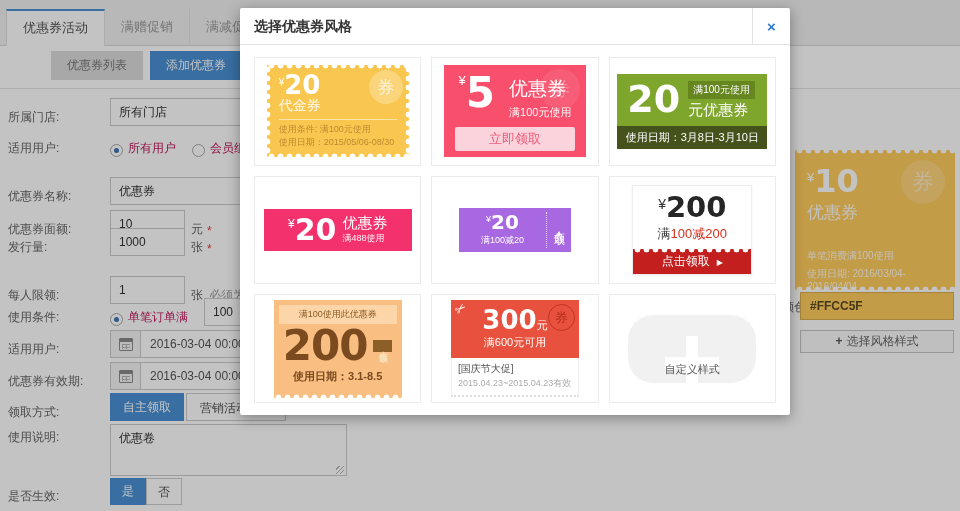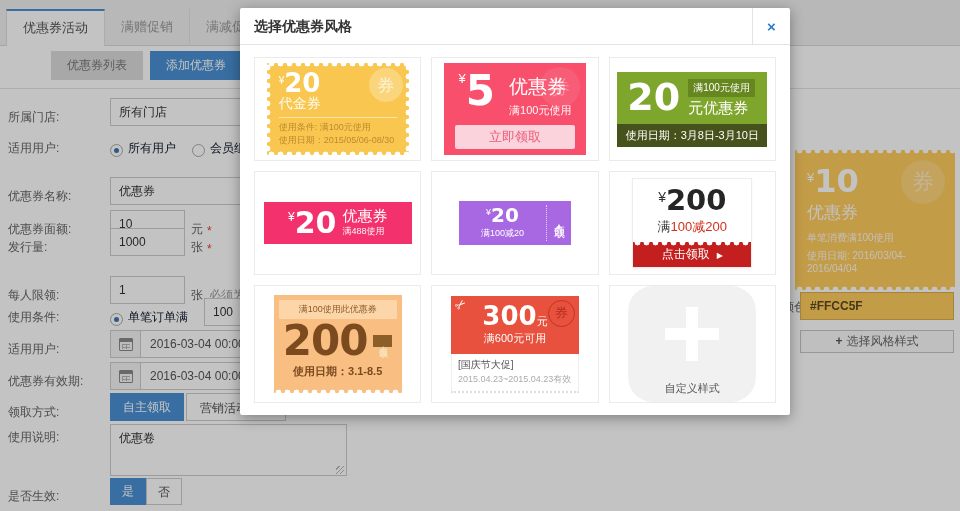--- a/index.html
+++ b/index.html
@@ -18,21 +18,21 @@
 
   .frow { position:absolute; left:8px; display:flex; align-items:flex-end; }
   .flabel { width:102px; font-size:12px; color:#666; }
   .tinput { height:28px; border:1px solid #CCC; background:#fff; font-size:12px; color:#333; padding:0 8px; font-family:"Liberation Sans",sans-serif; }
   .w260 { width:260px; } .w75 { width:75px; } .w80 { width:80px; }
   .suffix { font-size:12px; color:#666; margin-left:6px; }
   .req { color:#E04040; margin-left:4px; font-size:12px; }
   .hint { font-size:12px; color:#9A9A9A; margin-left:6px; white-space:nowrap; }
   .rd { display:inline-block; width:13px; height:13px; border:1px solid #AAA; border-radius:50%; background:#fff; position:relative; margin-right:5px; vertical-align:-2px; }
   .rd.on::after { content:''; position:absolute; left:3px; top:3px; right:3px; bottom:3px; background:#3D76B5; border-radius:50%; }
-  .rlabel { font-size:12px; color:#0f172a; margin-right:16px; }
+  .rlabel { font-size:12px; color:#be185d; margin-right:16px; }
   .dateinput { display:flex; align-items:center; width:260px; height:28px; border:1px solid #CCC; background:#fff; }
   .calbox { width:30px; height:26px; background:#F5F5F5; border-right:1px solid #CCC; display:flex; align-items:center; justify-content:center; }
   .cal { width:14px; height:13px; border:1px solid #8A8A8A; border-radius:1px; background:linear-gradient(#8A8A8A 3px, transparent 3px); position:relative; }
   .cal::after { content:''; position:absolute; left:2px; top:5px; right:2px; bottom:1px;
     background-image:linear-gradient(#B5B5B5 1px, transparent 1px), linear-gradient(90deg,#B5B5B5 1px, transparent 1px); background-size:4px 3px; }
   .dateval { font-size:12px; color:#555; padding-left:9px; }
   .mbtn { height:28px; line-height:28px; font-size:12px; padding:0 13px; cursor:pointer; }
   .mbtn.on { background:#4A90D3; color:#fff; }
   .mbtn.off { background:#fff; color:#555; border:1px solid #CCC; margin-left:2px; }
   .ta-wrap { position:relative; }
@@ -41,21 +41,21 @@
     background:repeating-linear-gradient(135deg, transparent 0 2px, #B5B5B5 2px 3px); }
   .ynbtn { width:36px; height:27px; line-height:27px; text-align:center; font-size:12px; cursor:pointer; }
   .ynbtn.on { background:#4A90D3; color:#fff; }
   .ynbtn.off { background:#fff; color:#555; border:1px solid #CCC; }
 
   
   .preview { position:absolute; left:795px; top:150px; width:160px; height:140px; background:#FFCC5F; color:#fff; padding:12px 12px; }
   .pv-amt .cy { font-size:13px; vertical-align:10px; }
   .pv-amt .n { font-size:32px; font-weight:bold; font-family:"DejaVu Sans",sans-serif; }
   .pv-name { font-size:17px; color:rgba(255,255,255,0.95); margin-top:1px; }
-  .pv-line { font-size:10px; color:rgba(255,255,255,0.9); margin-top:7px; }
+  .pv-line { font-size:10px; color:rgba(255,255,255,0.9); margin-top:25px; }
   .pv-line2 { font-size:10px; color:rgba(255,255,255,0.9); margin-top:4px; }
   .pv-badge { position:absolute; top:10px; right:10px; width:44px; height:44px; border-radius:50%;
     background:rgba(255,255,255,0.18); color:rgba(255,255,255,0.55); font-size:22px; display:flex; align-items:center; justify-content:center; }
   .bgc-label { position:absolute; left:758px; top:299px; font-size:12px; color:#666; }
   .bgc-input { position:absolute; left:800px; top:292px; width:154px; height:28px; background:#FFCC5F; border:1px solid #D9AE4E;
     font-size:12px; font-weight:bold; color:#5E4A20; line-height:26px; padding-left:9px; }
   .style-btn { position:absolute; left:800px; top:330px; width:154px; height:23px; border:1px solid #C6C6C6; background:#FAFAFA;
     font-size:12px; color:#666; text-align:center; line-height:21px; cursor:pointer; }
   .style-btn .plus { font-weight:bold; color:#555; margin-right:4px; }
 
@@ -157,21 +157,21 @@
   .cp8 .badge { position:absolute; top:4px; right:4px; width:27px; height:27px; border:1px solid rgba(165,35,20,0.6); border-radius:50%;
     color:rgba(165,35,20,0.75); font-size:13px; display:flex; align-items:center; justify-content:center; }
   .cp8 .n { font-size:26px; line-height:1; }
   .cp8 .u { font-size:11px; }
   .cp8 .cond { font-size:11px; margin-top:2px; }
   .cp8 .bot { background:#fff; border:1px solid #EEE; border-top:none; border-bottom:2px dotted #DDD; padding:4px 6px 5px; text-align:left; }
   .cp8 .t1 { font-size:10px; color:#555; }
   .cp8 .t2 { font-size:9px; color:#ABABAB; margin-top:1px; }
 
   
-  .cp9 { width:128px; height:116px; background:#F1F1F1; position:relative;border-radius:25px; }
+  .cp9 { width:128px; height:68px; background:#F1F1F1; position:relative;border-radius:25px; }
   .cp9 .ph { position:absolute; left:50%; top:42px; transform:translateX(-50%); width:54px; height:12px; background:#fff; }
   .cp9 .pv2 { position:absolute; left:50%; top:21px; transform:translateX(-50%); width:12px; height:54px; background:#fff; }
   .cp9 .lbl { position:absolute; left:0; right:0; bottom:6px; text-align:center; font-size:11px; color:#555; }
 </style>
 </head>
 <body>
 
 <div class="tophead"></div>
 
 <div class="tabs">

